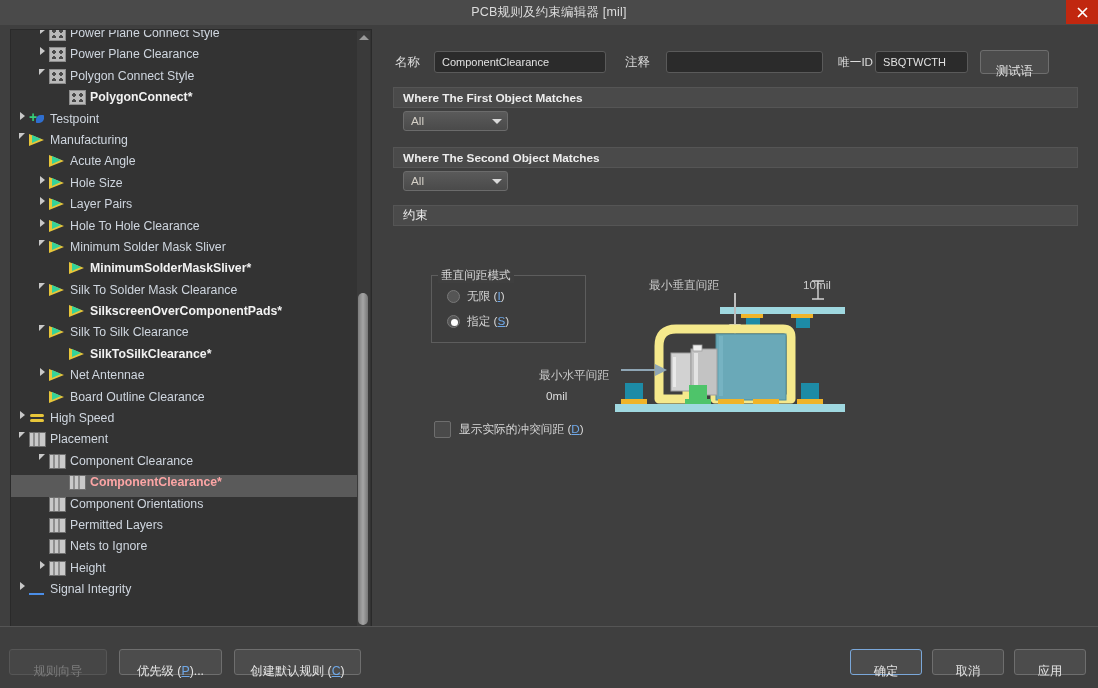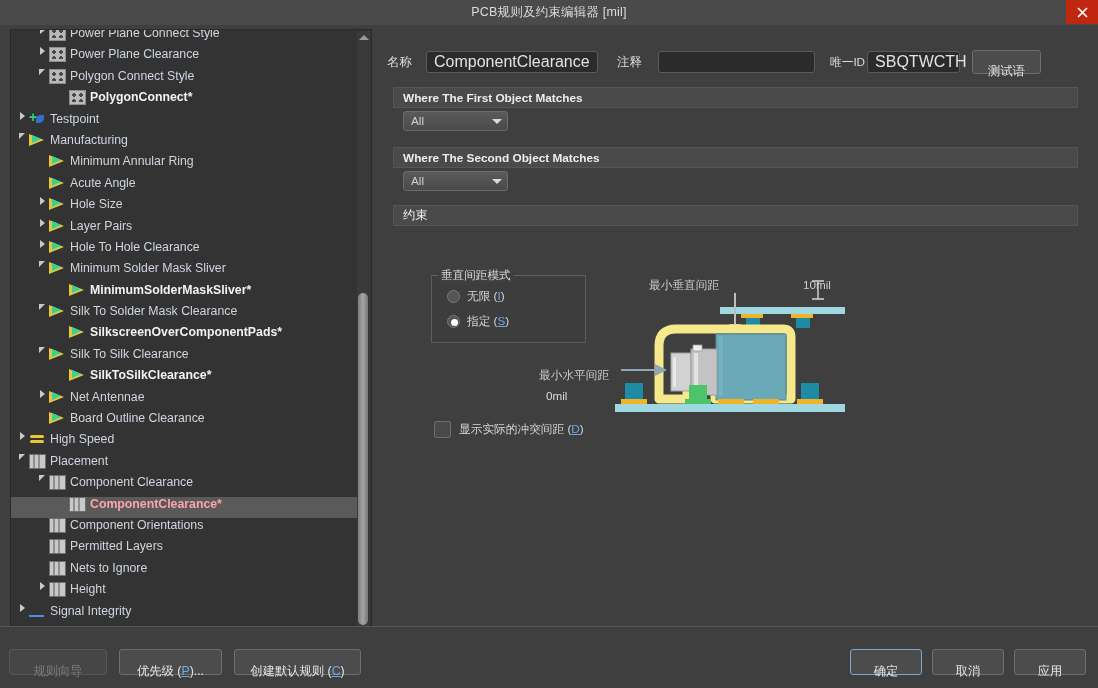--- a/index.html
+++ b/index.html
@@ -76,26 +76,26 @@
   .sbarrow{ width:13px; height:13px; display:flex; align-items:center; justify-content:center; cursor:pointer; }
   .up-t{ width:0;height:0;border-bottom:5px solid #9a9a9a;border-left:5px solid transparent;border-right:5px solid transparent; }
   .dn-t{ width:0;height:0;border-top:5px solid #9a9a9a;border-left:5px solid transparent;border-right:5px solid transparent; }
   #tree-thumb{ position:absolute; left:1px; width:10px; top:262px; height:332px;
      background:linear-gradient(90deg,#7d7d7d,#a5a5a5,#777); border-radius:5px; cursor:pointer; }
   
   #right{
     position:absolute; left:383px; top:4px; width:705px; height:616px; background:#3f3f3f;
   }
   
-  #hdrrow{ position:absolute; left:4px; top:18px; width:680px; height:30px;
+  #hdrrow{ position:absolute; left:12px; top:18px; width:680px; height:30px;
      display:flex; align-items:center; }
   .flbl{ font-size:12.5px; color:#dcdcdc; }
   .fin{
     background:#2b2b2b; border:1px solid #5a5a5a; border-radius:3px;
-    height:22px; line-height:20px; padding:0 7px; font-size:16px; color:#e2e2e2;
+    height:22px; line-height:20px; padding:0 7px; font-size:11px; color:#e2e2e2;
     font-family:"Liberation Sans", sans-serif;
   }
   .btn{
     background:#4c4c4c; border:1px solid #6e6e6e; border-radius:3px;
     height:24px; line-height:22px; padding:9px 10px; font-size:12.3px; color:#e4e4e4;
     cursor:pointer; text-align:center; font-family:"Liberation Sans", sans-serif;
   }
   .btn.disabled{ color:#7c7c7c; border-color:#565656; background:#464646; cursor:default; }
   
   .secbar{
@@ -194,25 +194,20 @@
           </span>
           <span class="ico ic-tp"></span>
           <span class="lbl">Testpoint</span>
         </div>
         <div class="node" style="padding-left: 4px;">
           <span class="tw">
             <span class="tri-d"></span>
           </span>
           <span class="ico ic-mf"></span>
           <span class="lbl">Manufacturing</span>
-        </div>
-        <div class="node" style="padding-left: 24px;">
-          <span class="tw"></span>
-          <span class="ico ic-mf"></span>
-          <span class="lbl">Minimum Annular Ring</span>
         </div>
         <div class="node" style="padding-left: 24px;">
           <span class="tw"></span>
           <span class="ico ic-mf"></span>
           <span class="lbl">Acute Angle</span>
         </div>
         <div class="node" style="padding-left: 24px;">
           <span class="tw">
             <span class="tri-r"></span>
           </span>

